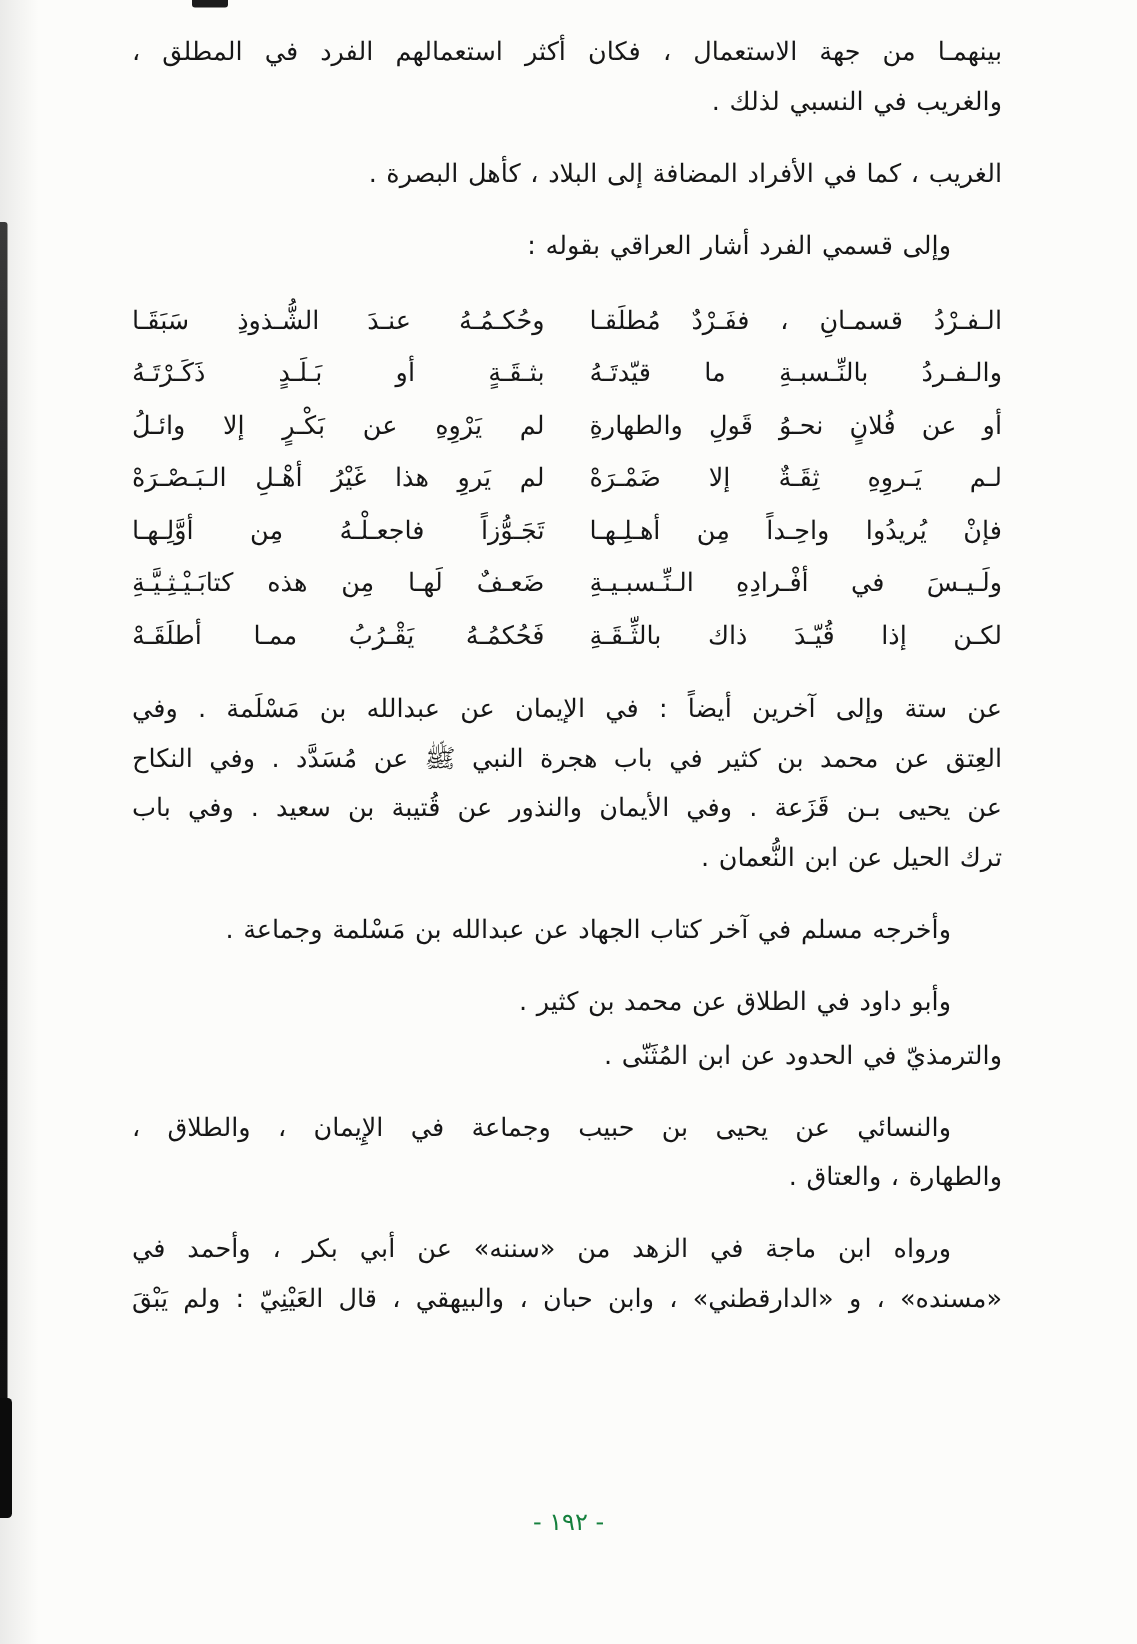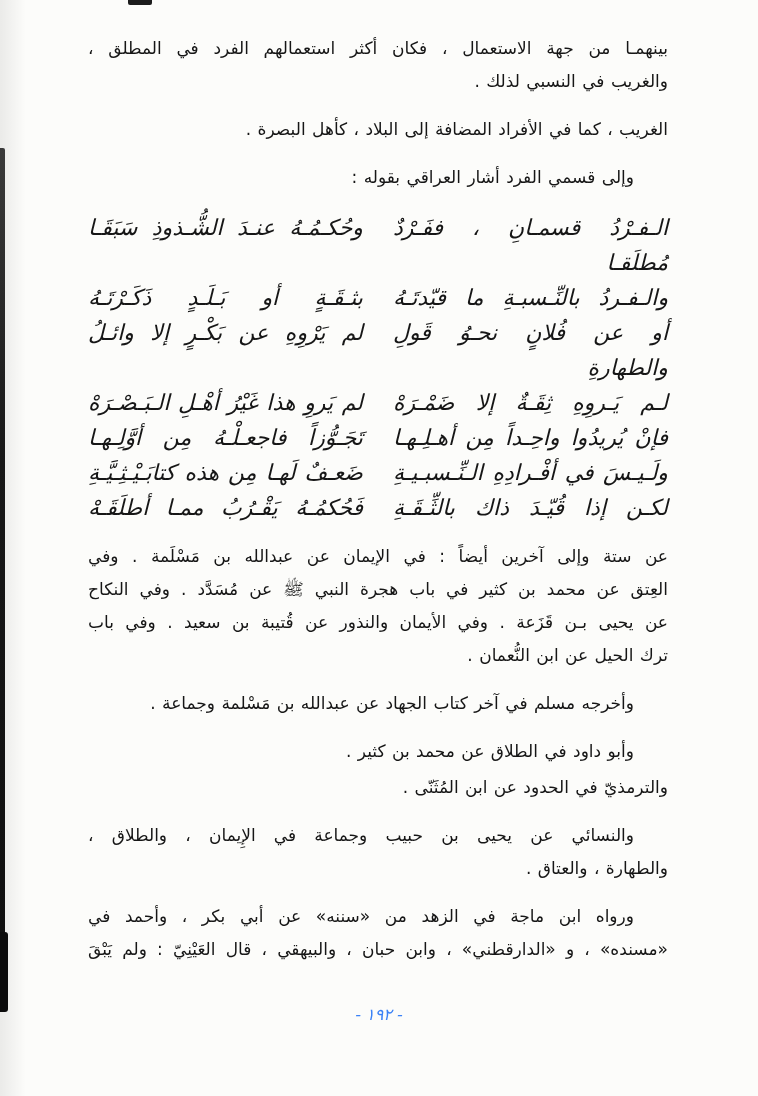--- a/index.html
+++ b/index.html
@@ -47,21 +47,21 @@
     position: absolute;
     left: 128px;
     top: 0;
     width: 24px;
     height: 5px;
     background: #1c1c1c;
     border-radius: 0 0 2px 2px;
   }
   .text-block {
     position: absolute;
-    top: 32px;
+    top: 19px;
     right: 90px;
     left: 88px;
     direction: rtl;
   }
   .line {
     font-size: 17px;
     line-height: 33px;
     text-align: justify;
     text-align-last: justify;
     word-spacing: 1px;
@@ -79,36 +79,34 @@
     margin-top: 16px;
     margin-bottom: 2px;
   }
   .verse {
     display: flex;
     gap: 30px;
     line-height: 35px;
   }
   .hemistich {
     flex: 1 1 0;
-    font-size: 22px;
+    font-size: 17px;
     text-align: justify;
     text-align-last: justify;
-    font-style: italic;
   }
   .page-number {
     position: absolute;
     bottom: 72px;
     left: 0;
     right: 0;
     text-align: center;
     direction: rtl;
     font-size: 16px;
     letter-spacing: 1px;
-    color: #3b82f6;
-    font-style: italic;
+    color: #15803d;
   }
 </style>
 </head>
 <body>
 
 <div class="scan-page">
   <div class="edge-shade"></div>
   <div class="binding-strip"></div>
   <div class="binding-blob"></div>
   <div class="top-mark"></div>

